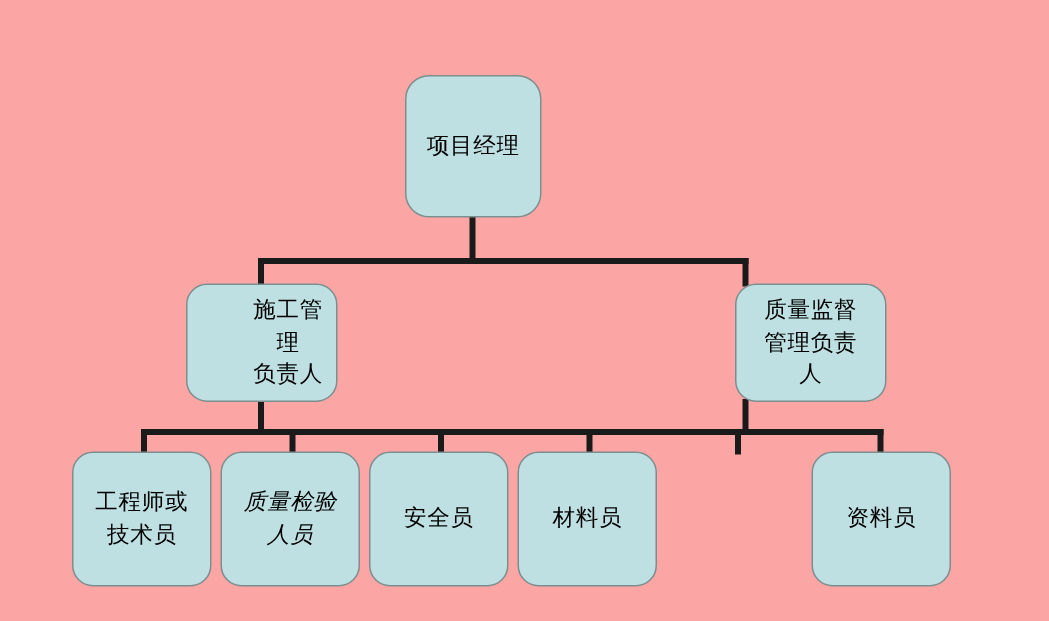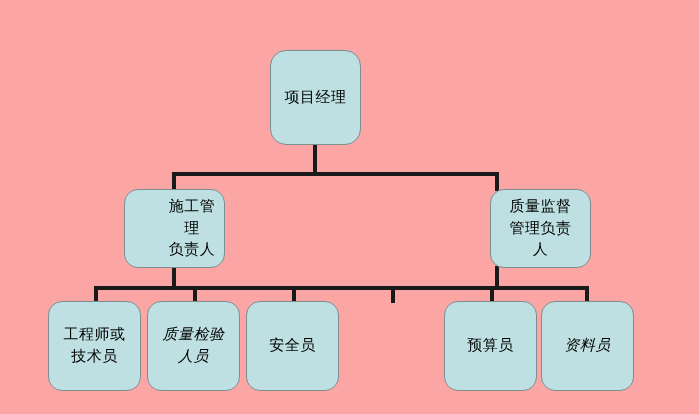--- a/index.html
+++ b/index.html
@@ -62,21 +62,21 @@
   .node-l3 {
     top: 301px;
     width: 93px;
     height: 90px;
   }
   .n3-0 { left: 48px; align-items: center; }
   .n3-1 { left: 147px; font-style: italic; }
   .n3-2 { left: 246px; }
   .n3-3 { left: 345px; }
   .n3-4 { left: 444px; }
-  .n3-5 { left: 541px; width: 93px; font-style: italic; }
+  .n3-5 { left: 541px; width: 93px; }
 
   .line {
     position: absolute;
     background: #1a1a1a;
     z-index: 1;
   }
   .v { width: 4px; }
   .h { height: 4px; }
 
   
@@ -137,20 +137,20 @@
     <span class="node-label">工程师或
 技术员</span>
   </div>
   <div class="node node-l3 n3-1">
     <span class="node-label">质量检验
 人员</span>
   </div>
   <div class="node node-l3 n3-2">
     <span class="node-label">安全员</span>
   </div>
-  <div class="node node-l3 n3-4">
-    <span class="node-label">预算员</span>
+  <div class="node node-l3 n3-3">
+    <span class="node-label">材料员</span>
   </div>
   <div class="node node-l3 n3-5">
     <span class="node-label">资料员</span>
   </div>
 
 </div>
 
 </body></html>

